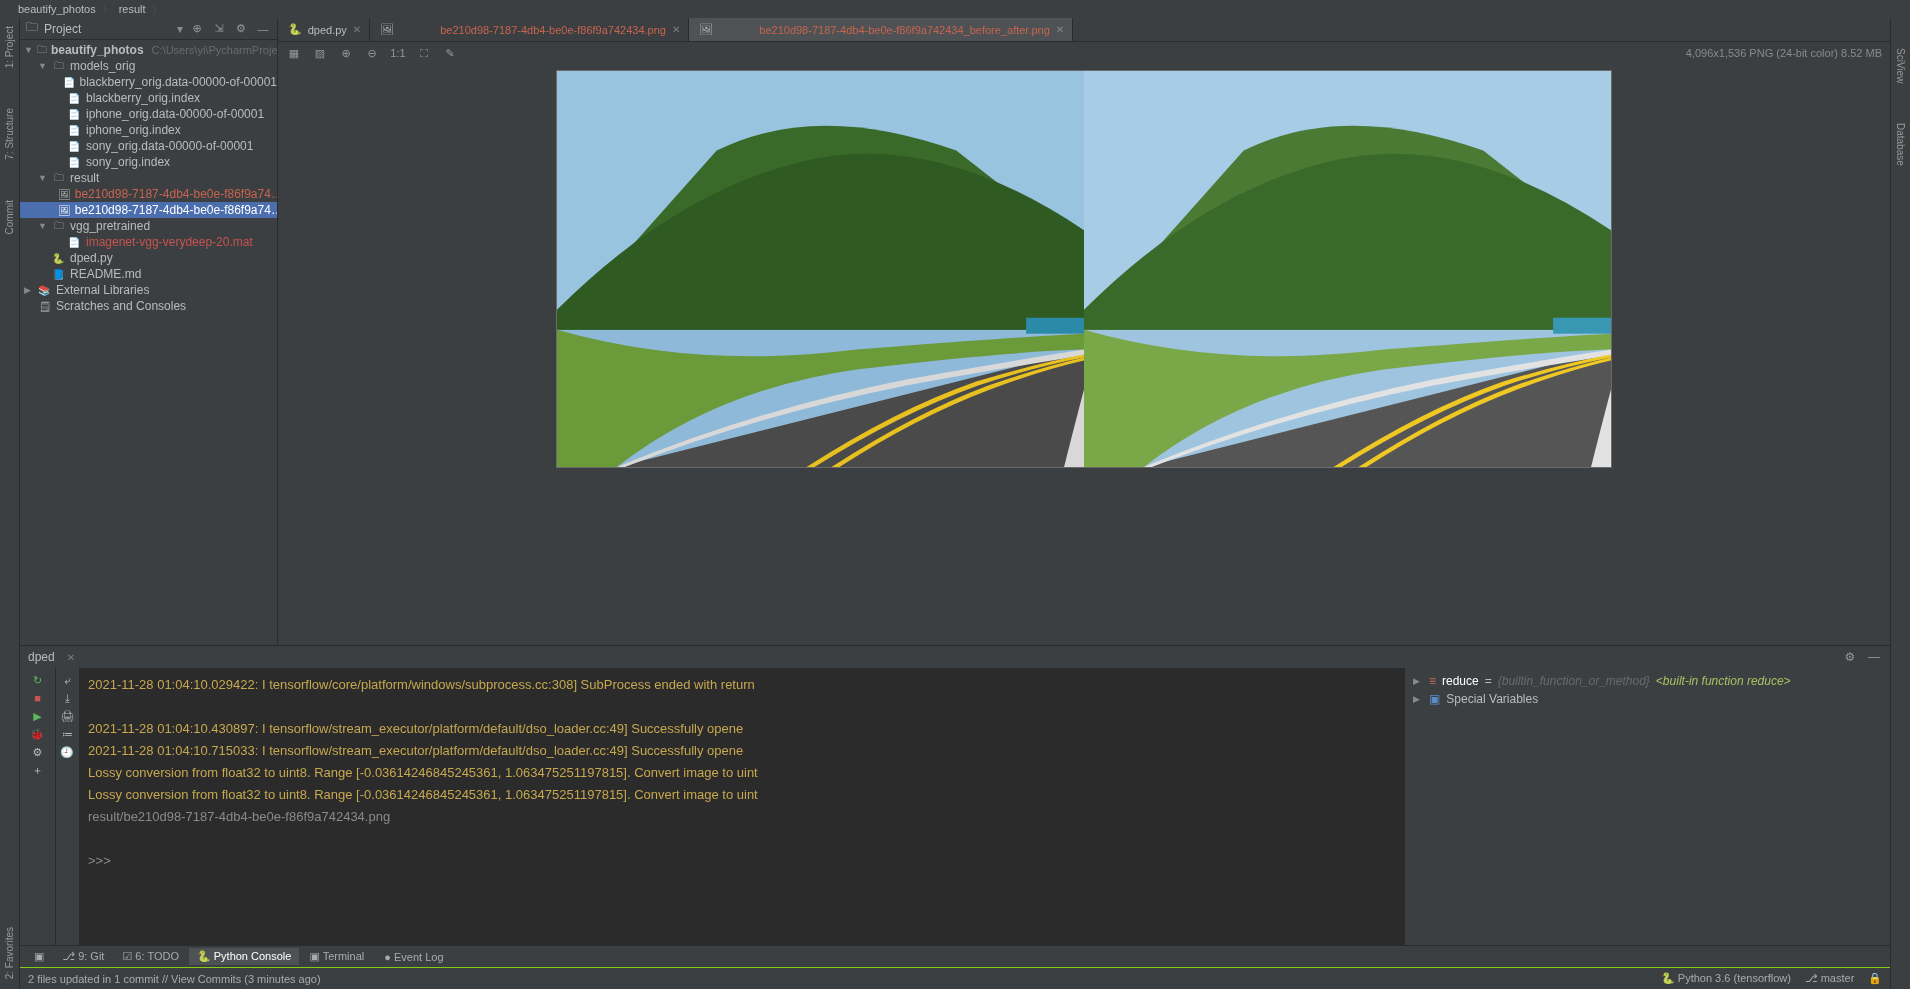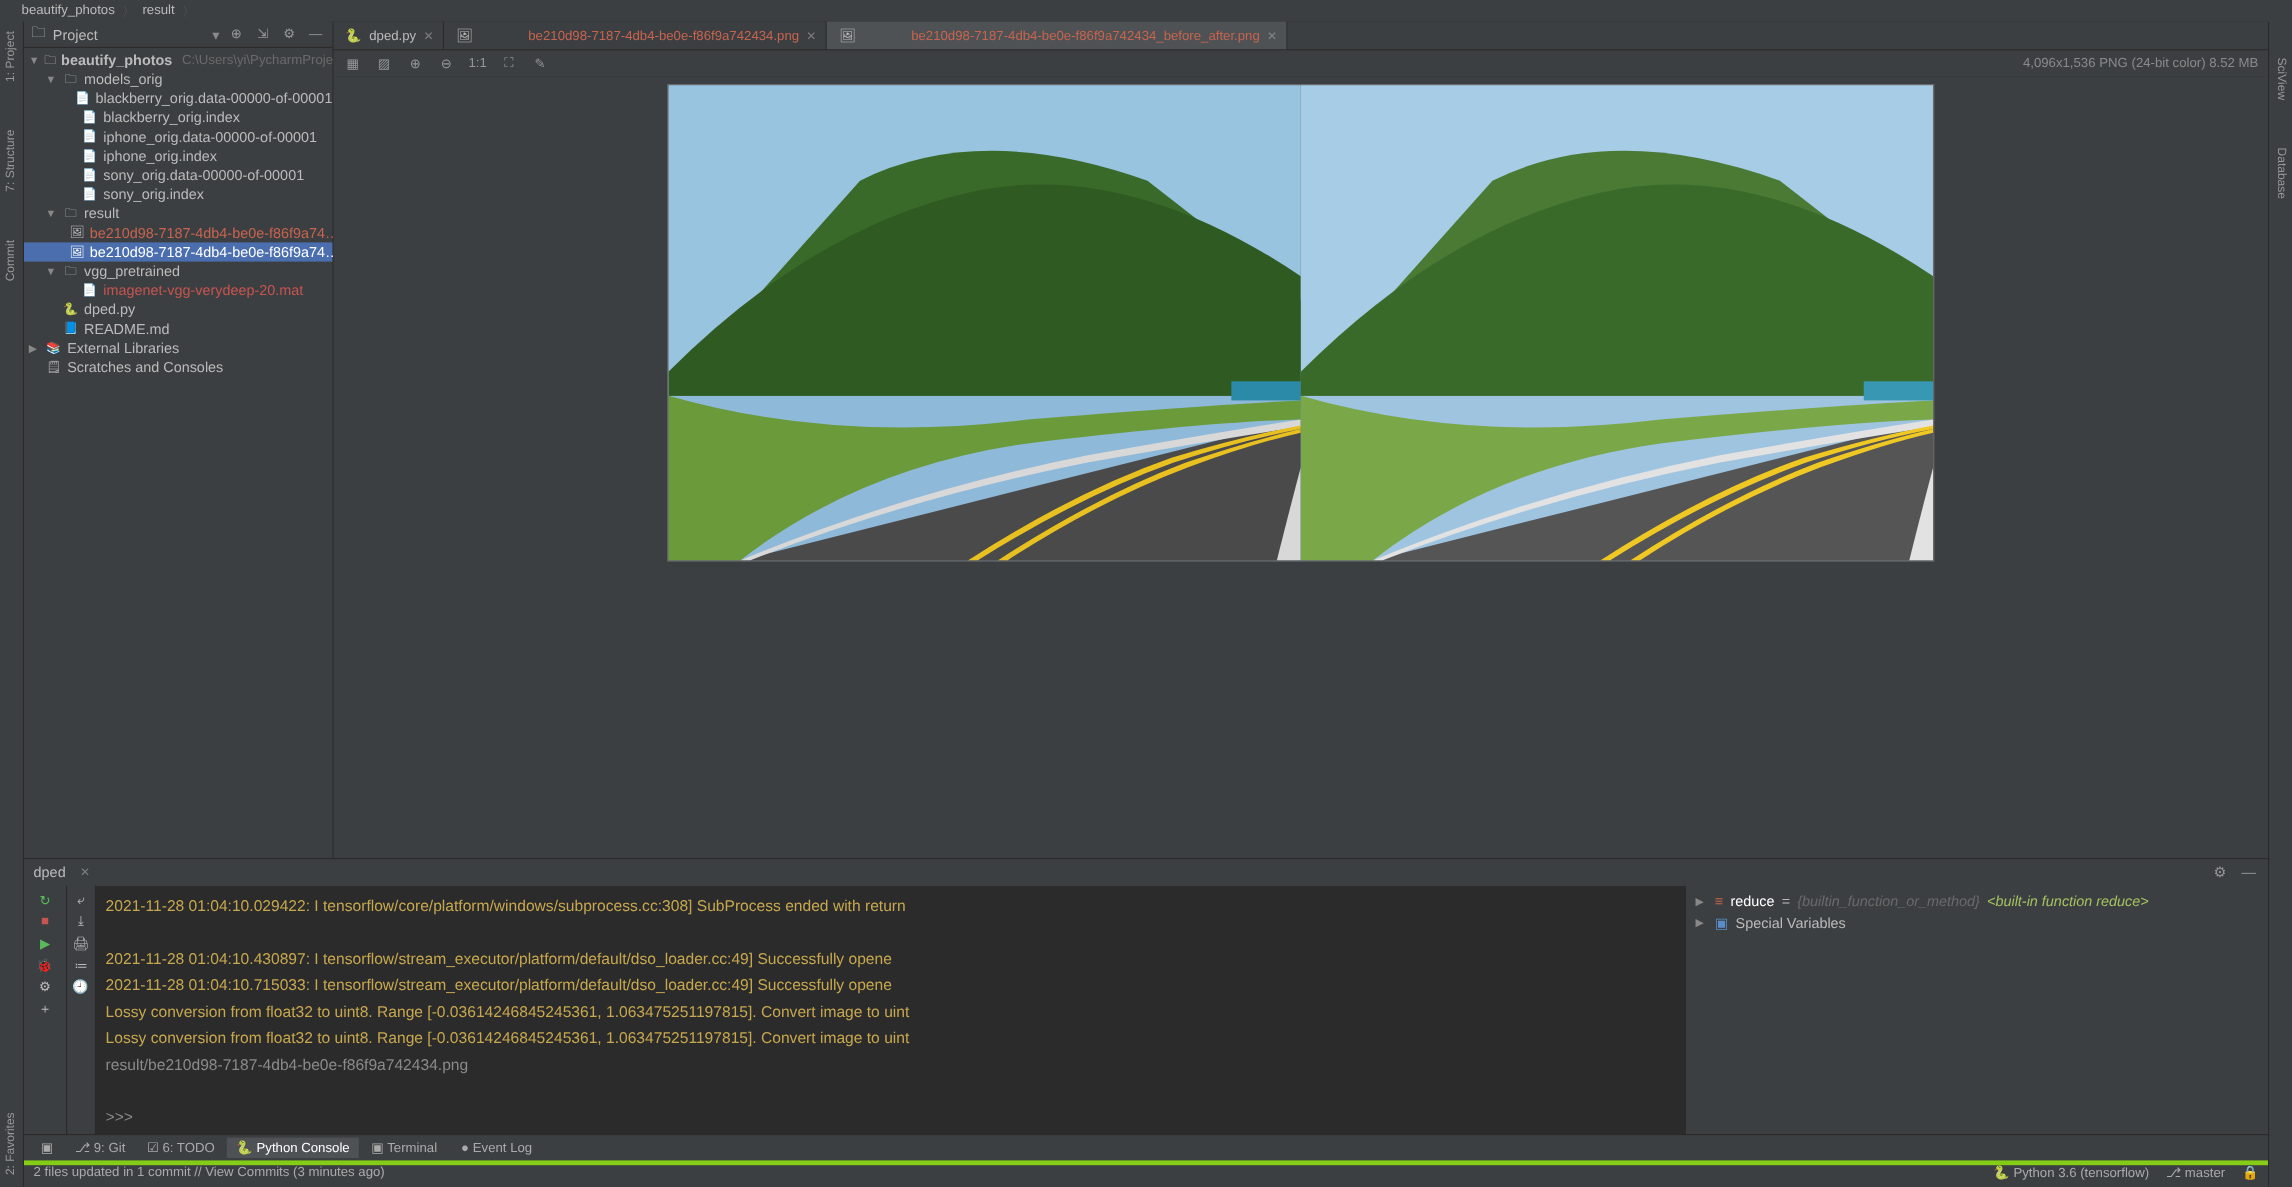--- a/index.html
+++ b/index.html
@@ -142,21 +142,21 @@
   min-height: 0;
 }
 .img-frame {
   width: 1056px;
   height: 398px;
   border: 1px solid #6a6a6a;
   display: flex;
 }
 .road-svg { width: 50%; height: 100%; }
 .bottom-tool {
-  height: 230px;
+  height: 300px;
   display: flex;
   flex-direction: column;
   border-top: 1px solid #2b2b2b;
   background: #3c3f41;
 }
 .tool-header {
   height: 22px;
   display: flex;
   align-items: center;
   padding: 0 8px;
@@ -213,23 +213,23 @@
   border-top: 1px solid #2b2b2b;
   padding: 0 6px;
   gap: 2px;
   font-size: 11px;
 }
 .toolwindow-bar .tw-btn { padding: 2px 8px; cursor: pointer; color: #aaa;}
 .toolwindow-bar .tw-btn.active { background: #4e5254; color: #fff;}
 .status-bar {
   height: 22px;
   display: flex;
-  align-items: flex-start;
-  background: #3c3f41;
-  border-top: 4px solid #84cc16;
+  align-items: center;
+  background: #3c3f41;
+  border-top: 1px solid #84cc16;
   padding: 0 8px;
   gap: 14px;
   font-size: 11px;
   color: #aaa;
 }
 .status-bar .spacer { flex: 1; }
 </style>
 </head>
 <body>
 

